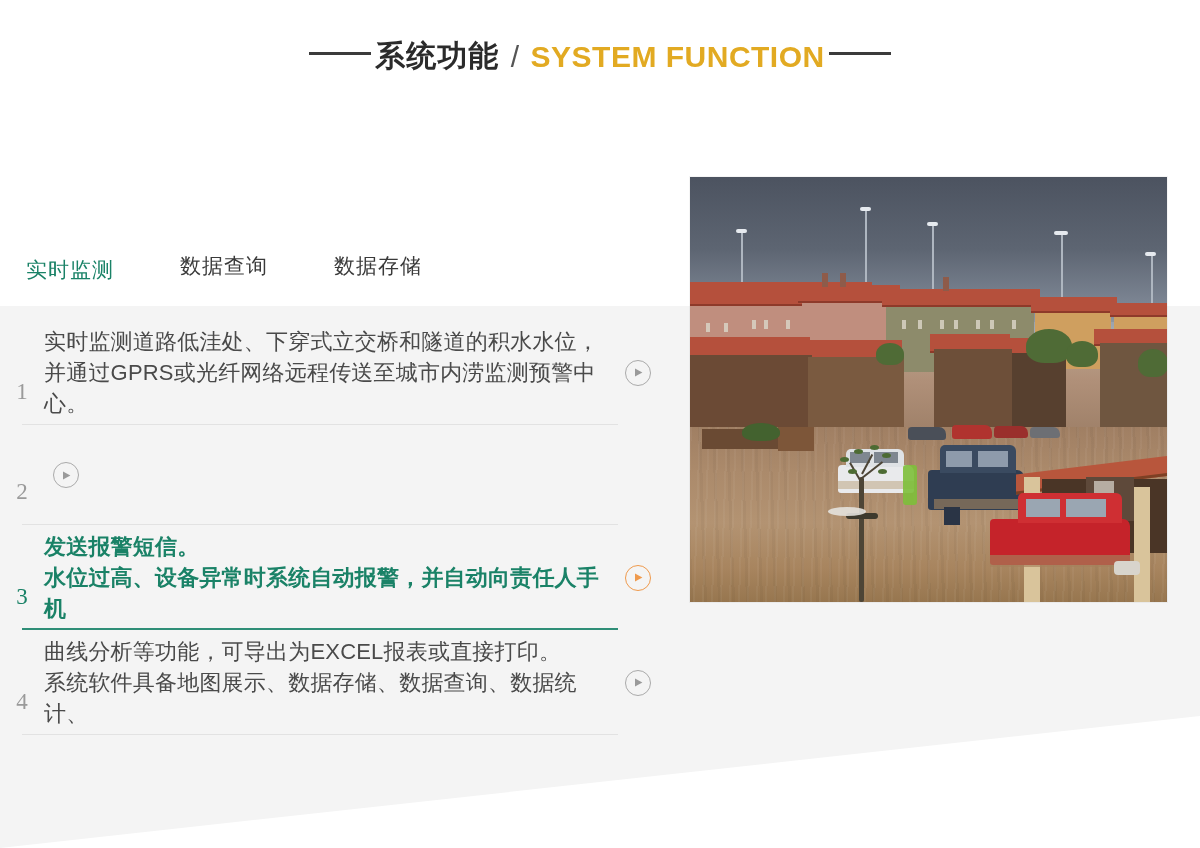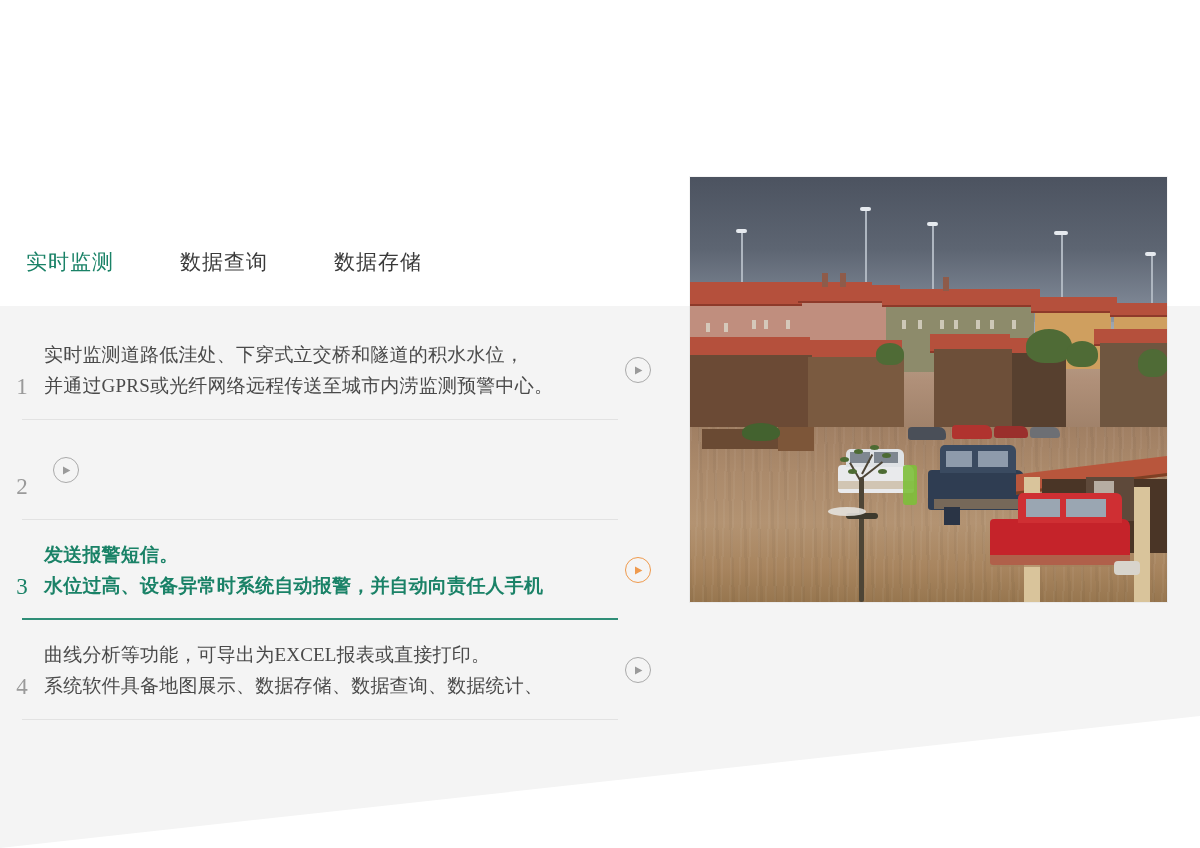--- a/index.html
+++ b/index.html
@@ -77,20 +77,21 @@
   .tab {
     font-size: 21px;
     color: #3a3a3a;
     margin-right: 66px;
     cursor: pointer;
     letter-spacing: 1px;
     white-space: nowrap;
   }
   .tab.active {
     color: #1a8267;
+    margin-top: 8px;
   }
 
   
   .band {
     position: absolute;
     top: 306px;
     left: 0;
     width: 1200px;
     height: 542px;
     background: #f4f4f4;
@@ -124,26 +125,25 @@
     flex: 0 0 44px;
     text-align: center;
     font-size: 23px;
     color: #9a9a9a;
     font-family: "Liberation Serif", "DejaVu Serif", serif;
     align-self: flex-end;
     padding-bottom: 14px;
   }
   .feature-text {
     flex: 1 1 auto;
-    font-size: 19px;
+    font-size: 22px;
     line-height: 31px;
     color: #4a4a4a;
     padding-right: 14px;
     letter-spacing: 0.2px;
-    font-family: Liberation Serif, serif;
   }
   .feature-arrow {
     flex: 0 0 44px;
     width: 44px;
     display: flex;
     justify-content: center;
     align-items: center;
     cursor: pointer;
   }
   .arrow-circle {
@@ -299,20 +299,27 @@
     background: #7dbf3a;
     border-radius: 3px;
     opacity: .9;
   }
 </style>
 </head>
 <body>
 
 <div class="page">
 
+  <div class="title-wrap">
+    <span class="title-line"></span>
+    <span class="title-cn">系统功能</span>
+    <span class="title-slash">/</span>
+    <span class="title-en">SYSTEM FUNCTION</span>
+    <span class="title-line"></span>
+  </div>
 
   <div class="tabs">
     <div class="tab active">实时监测</div>
     <div class="tab">数据查询</div>
     <div class="tab">数据存储</div>
   </div>
 
   <div class="band">
     <div class="band-diagonal"></div>
   </div>

